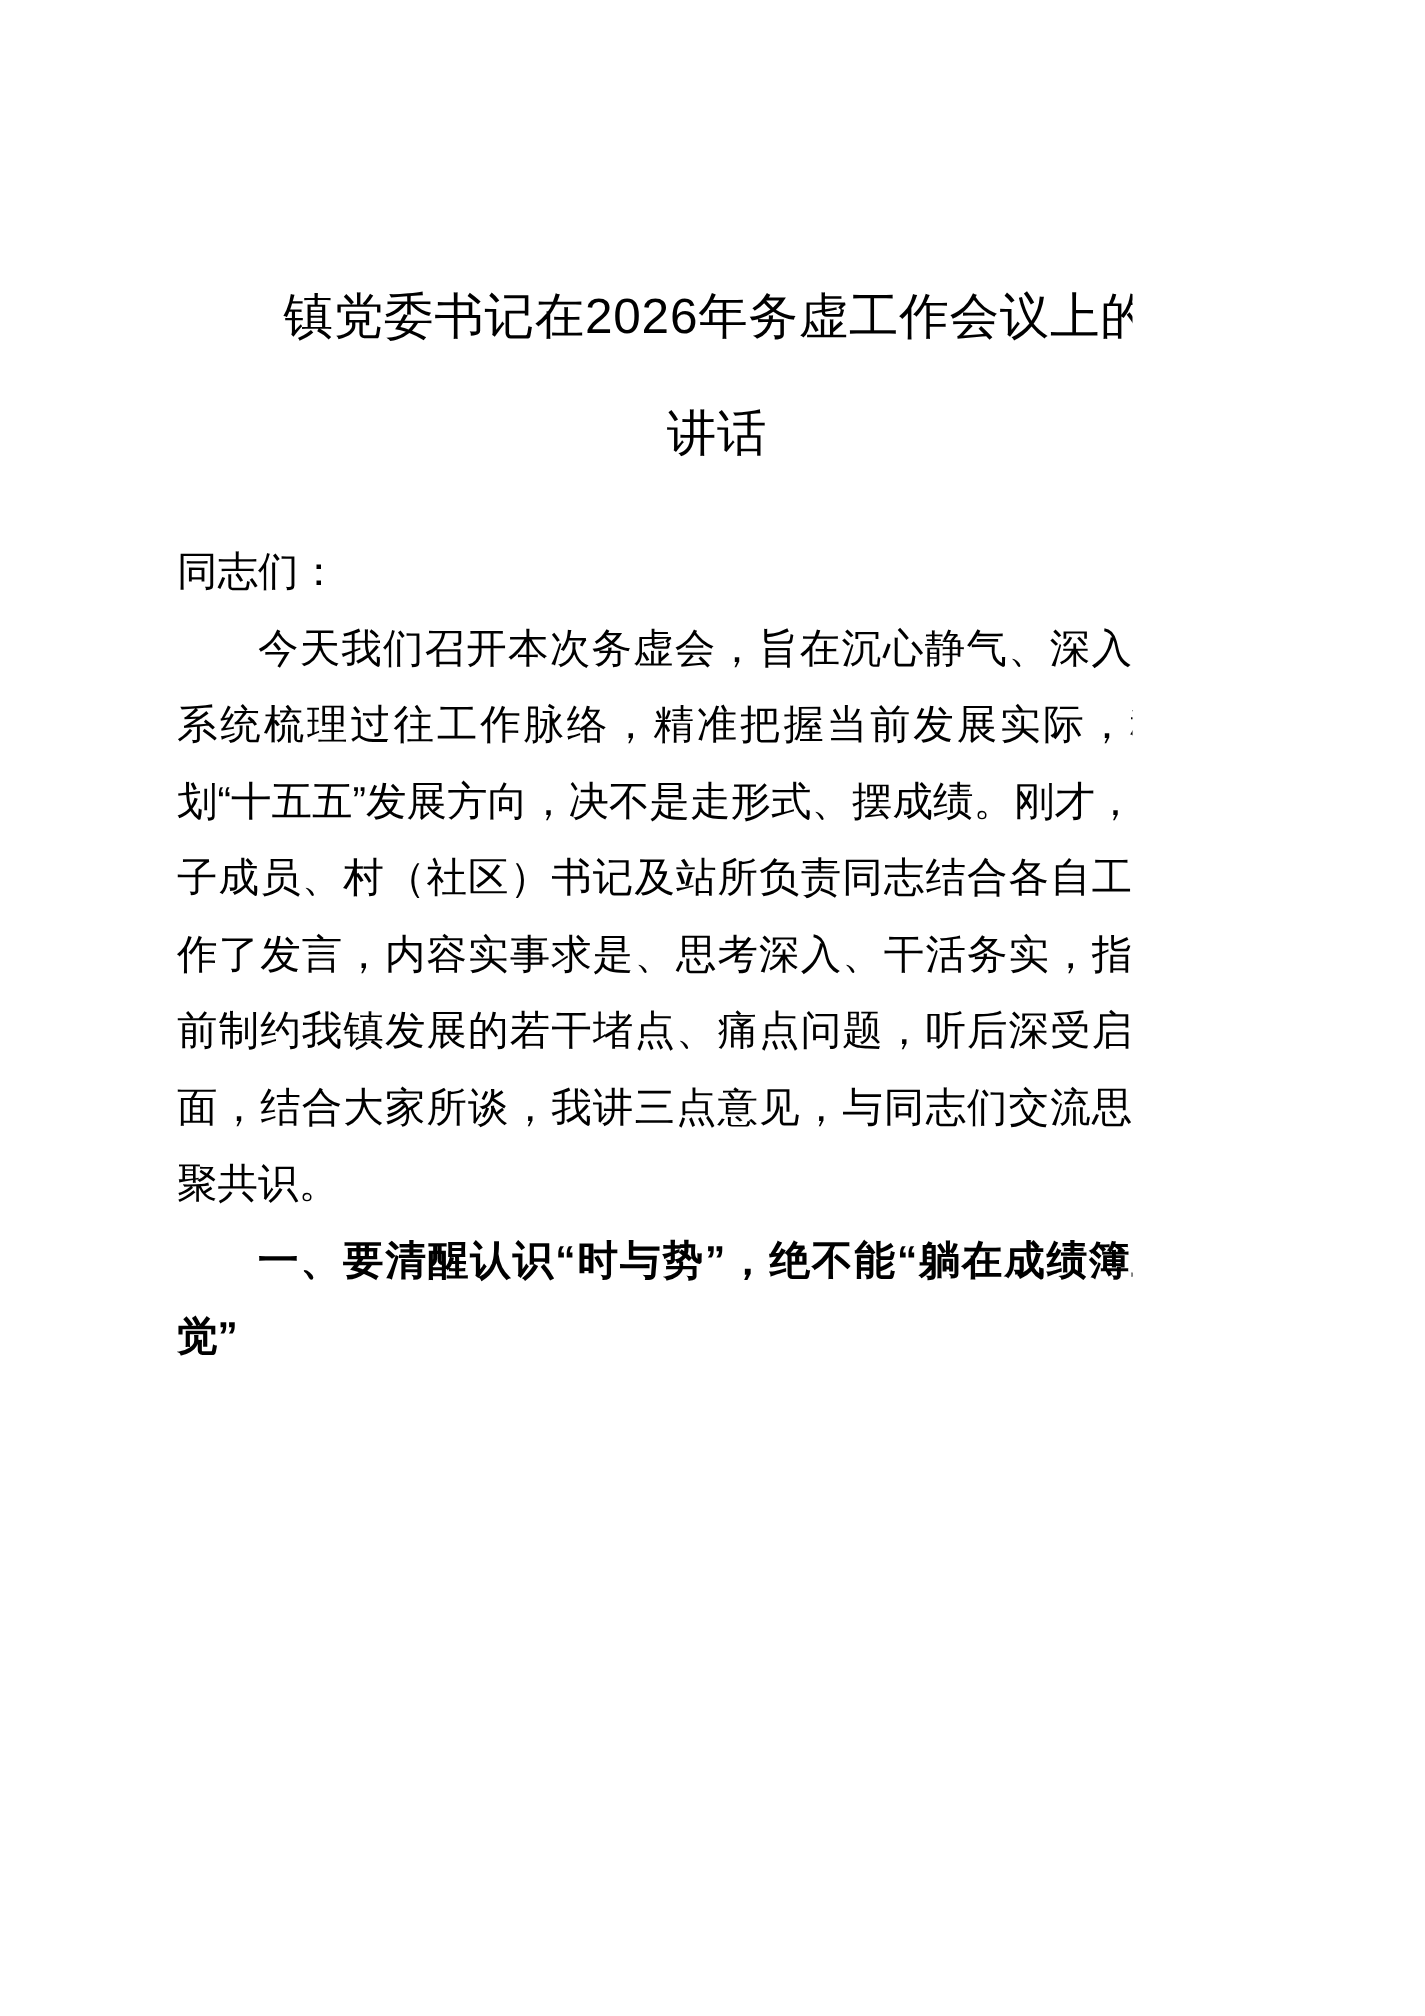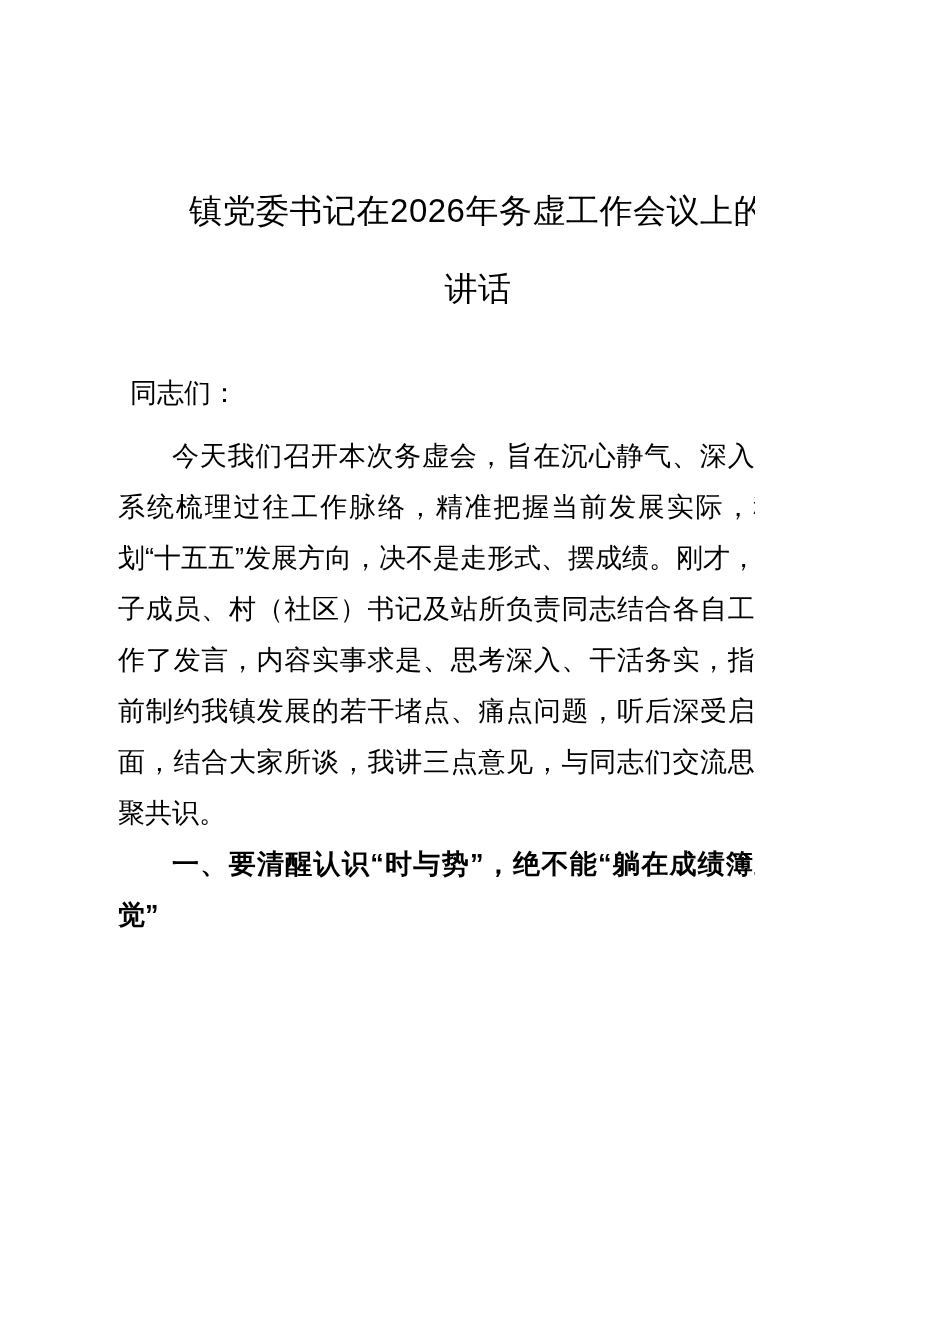--- a/index.html
+++ b/index.html
@@ -25,21 +25,21 @@
   .doc-title {
     margin: 0;
     padding-top: 172px;
     font-size: 33px;
     line-height: 78px;
     font-weight: 400;
     text-align: center;
     letter-spacing: 0.5px;
   }
   .salutation {
-    margin: 12px;
+    margin: 0;
     padding-top: 28px;
     font-size: 27px;
     line-height: 51px;
     font-weight: 400;
     text-align: left;
   }
   p.body-para {
     margin: 0;
     font-size: 27px;
     line-height: 51px;

